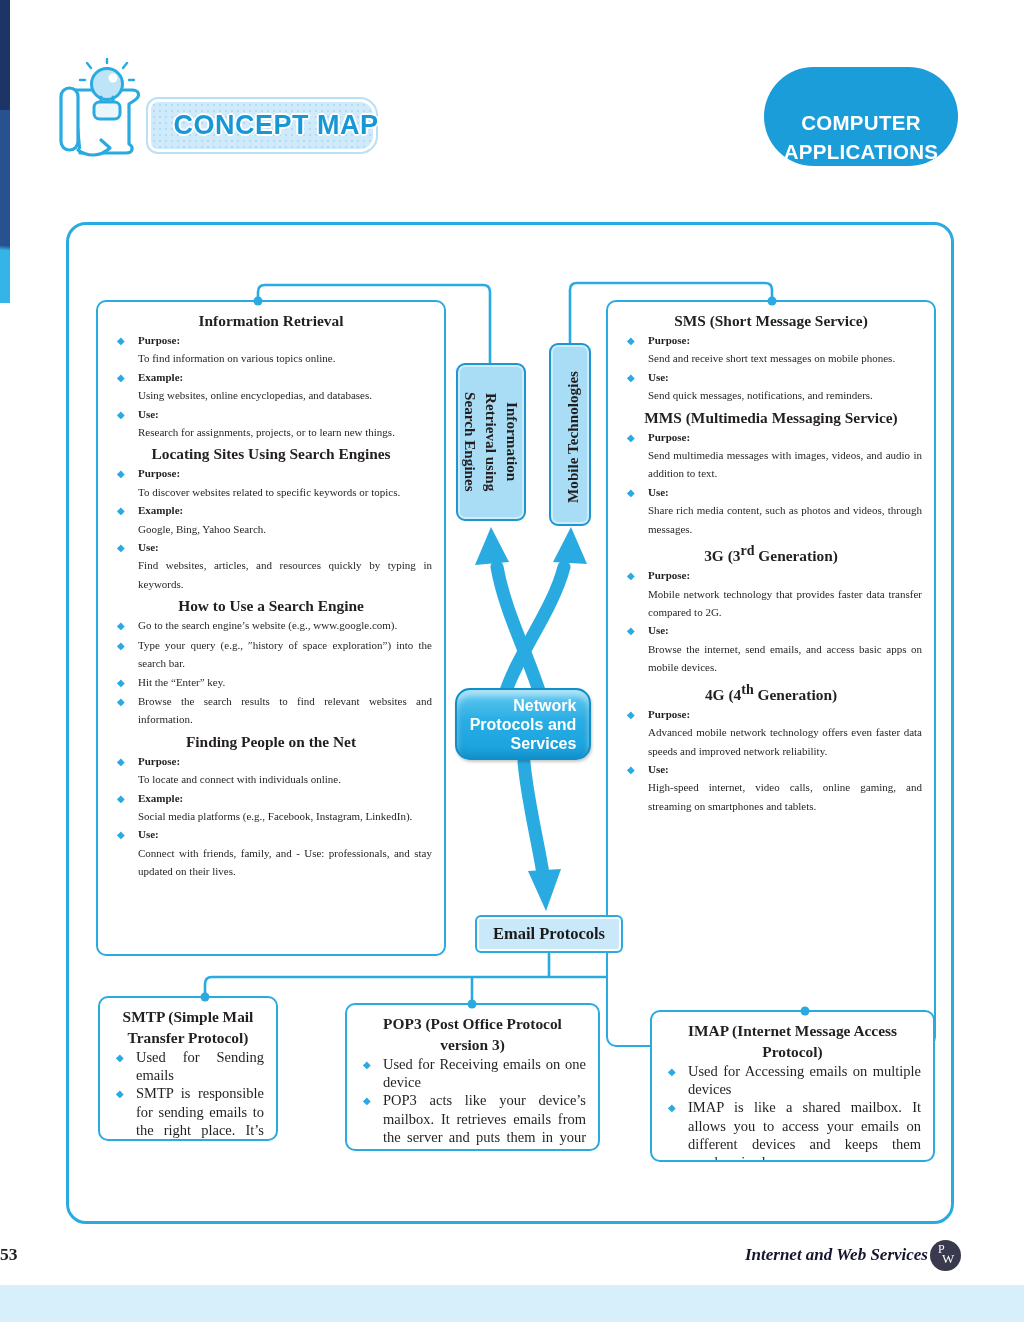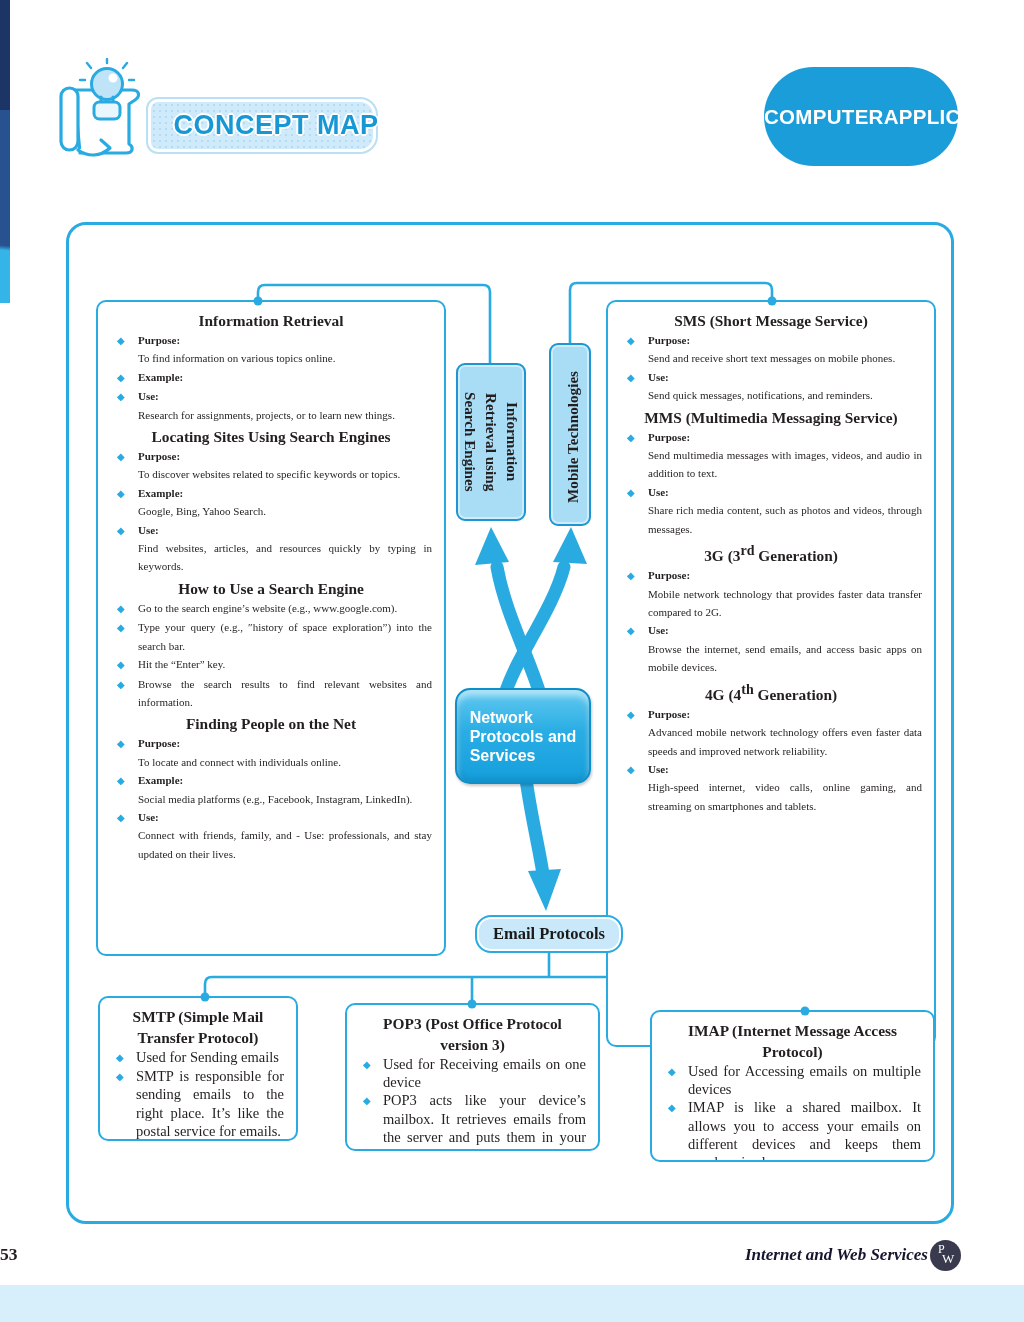--- a/index.html
+++ b/index.html
@@ -20,21 +20,21 @@
     border:3px solid #ffffff;border-radius:10px 16px 16px 10px;
     box-shadow:0 0 0 2px #b9e0f4;
     display:flex;align-items:center;justify-content:center;}
   #banner .title{
     font-family:"Liberation Sans","DejaVu Sans",sans-serif;font-weight:800;font-size:27px;
     letter-spacing:.5px;color:#1798d5;padding-left:28px;white-space:nowrap;
     text-shadow:-2px 0 #fff,2px 0 #fff,0 -2px #fff,0 2px #fff,-1px -1px #fff,1px 1px #fff,-1px 1px #fff,1px -1px #fff;}
   #cm-icon{left:54px;top:58px;width:104px;height:106px;z-index:2;}
   
   #badge{left:764px;top:67px;width:194px;height:99px;z-index:1;background:#1a9dd9;border-radius:50px;
-    display:flex;flex-direction:row;align-items:center;justify-content:space-between;
+    display:flex;flex-direction:column;align-items:center;justify-content:flex-end;
     font-family:"Liberation Sans","DejaVu Sans",sans-serif;font-weight:800;font-size:20.5px;
     color:#ffffff;letter-spacing:.3px;line-height:29px;text-align:center;}
   
   #map-container{left:66px;top:222px;width:888px;height:1002px;z-index:1;
     border:3px solid #29abe2;border-radius:20px;background:#ffffff;box-sizing:border-box;}
   
   #connectors{left:0;top:0;z-index:2;pointer-events:none;}
   
   .map-box{z-index:3;background:#fff;border:2.5px solid #29abe2;border-radius:10px;
     box-sizing:border-box;padding:6px 12px 8px;overflow:hidden;}
@@ -51,35 +51,35 @@
   .v-label{z-index:3;background:#a9ddf5;border:2px solid #1e96d3;border-radius:9px;box-sizing:border-box;
     box-shadow:inset 0 0 0 2px rgba(255,255,255,.45);
     font-weight:bold;font-size:15.2px;color:#231f20;}
   #vlabel-search{left:456px;top:363px;width:70px;height:158px;
     writing-mode:vertical-rl;white-space:pre-line;text-align:center;line-height:21px;
     display:flex;align-items:center;justify-content:center;}
   #vlabel-mobile{left:549px;top:343px;width:42px;height:183px;}
   #vlabel-mobile .rot{position:absolute;left:-70.5px;top:70.5px;width:183px;height:42px;
     transform:rotate(-90deg);display:flex;align-items:center;justify-content:center;white-space:nowrap;}
   
-  #center-node{left:455px;top:688px;width:136px;height:96px;z-index:3;
+  #center-node{left:455px;top:688px;width:136px;height:72px;z-index:3;
     background:linear-gradient(180deg,#62c9f0 0%,#29ade4 45%,#159fdd 100%);
     border:2px solid #0f8fca;border-radius:15px;box-sizing:border-box;
     box-shadow:inset 0 6px 6px rgba(255,255,255,.5),inset 0 -4px 6px rgba(0,0,0,.10),1px 2px 3px rgba(0,0,0,.22);
-    display:flex;align-items:center;justify-content:center;text-align:left;
+    display:flex;align-items:center;justify-content:center;text-align:right;
     font-family:"Liberation Sans","DejaVu Sans",sans-serif;font-weight:bold;font-size:16px;
     line-height:19px;color:#ffffff;white-space:pre-line;}
   
   #email-node{left:475px;top:915px;width:148px;height:38px;z-index:3;
-    background:#c9e9fa;border:2.5px solid #29abe2;border-radius:16px;box-sizing:border-box;
+    background:#c9e9fa;border:2.5px solid #29abe2;border-radius:6px;box-sizing:border-box;
     box-shadow:inset 0 0 0 2px #ffffff;
     display:flex;align-items:center;justify-content:center;
     font-weight:bold;font-size:16.5px;color:#1a1a1a;}
   
-  #smtp-box{left:98px;top:996px;width:200px;height:145px;}
+  #smtp-box{left:98px;top:996px;width:180px;height:145px;}
   #pop3-box{left:345px;top:1003px;width:255px;height:148px;}
   #imap-box{left:650px;top:1010px;width:285px;height:152px;}
   #smtp-box .bullet-body,#pop3-box .bullet-body,#imap-box .bullet-body{font-size:14.5px;line-height:18.2px;}
   #smtp-box .diamond,#pop3-box .diamond,#imap-box .diamond{flex:0 0 24px;padding-left:4px;line-height:18.2px;}
   
   .dot{position:absolute;width:9px;height:9px;border-radius:50%;background:#29abe2;z-index:4;transform:translate(-50%,-50%);}
   
   #page-number{left:0;top:1244px;width:852px;text-align:left;font-size:17.5px;font-weight:bold;z-index:1;}
   #chapter-title{right:96px;top:1245px;font-size:17px;font-weight:bold;font-style:italic;color:#15152e;z-index:1;}
   #pw-logo{left:930px;top:1240px;width:31px;height:31px;border-radius:50%;background:#3a3a4e;z-index:1;
@@ -142,20 +142,21 @@
       <span class="diamond">◆</span>
       <div class="bullet-body">
         <div class="bullet-label">Purpose:</div>
         <div class="bullet-text">To find information on various topics online.</div>
       </div>
     </div>
     <div class="bullet-item">
       <span class="diamond">◆</span>
       <div class="bullet-body">
         <div class="bullet-label">Example:</div>
+        <div class="bullet-text">Using websites, online encyclopedias, and databases.</div>
       </div>
     </div>
     <div class="bullet-item">
       <span class="diamond">◆</span>
       <div class="bullet-body">
         <div class="bullet-label">Use:</div>
         <div class="bullet-text">Research for assignments, projects, or to learn new things.</div>
       </div>
     </div>
     <div class="sec-heading">Locating Sites Using Search Engines</div>

